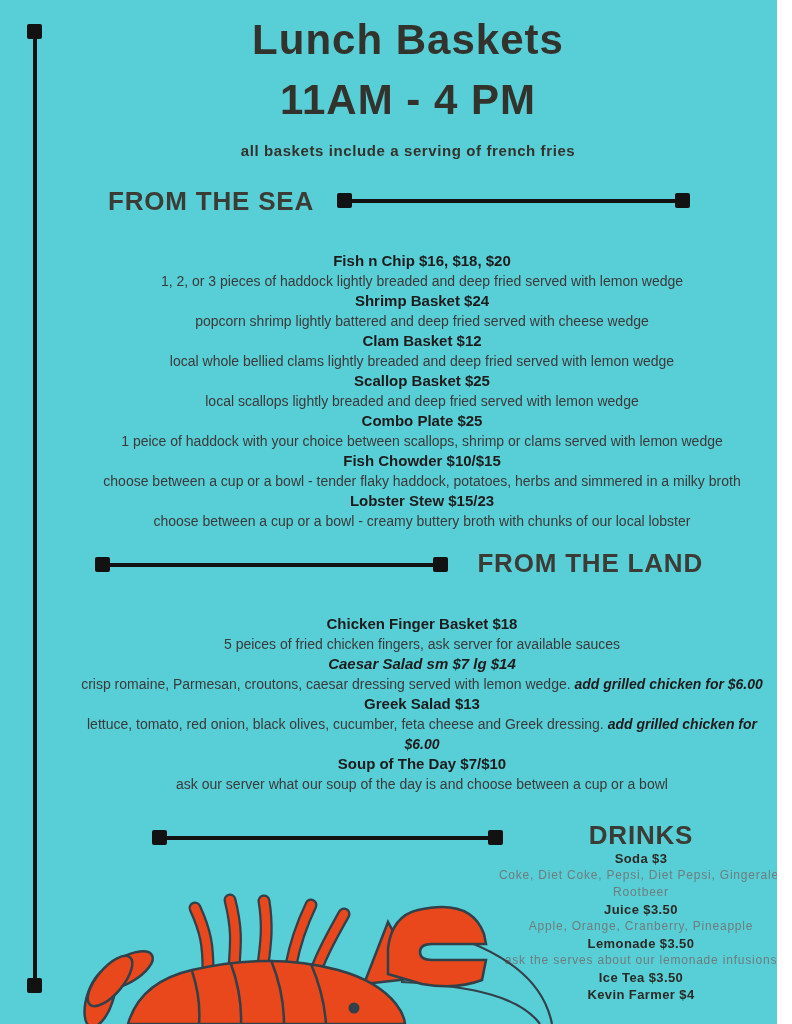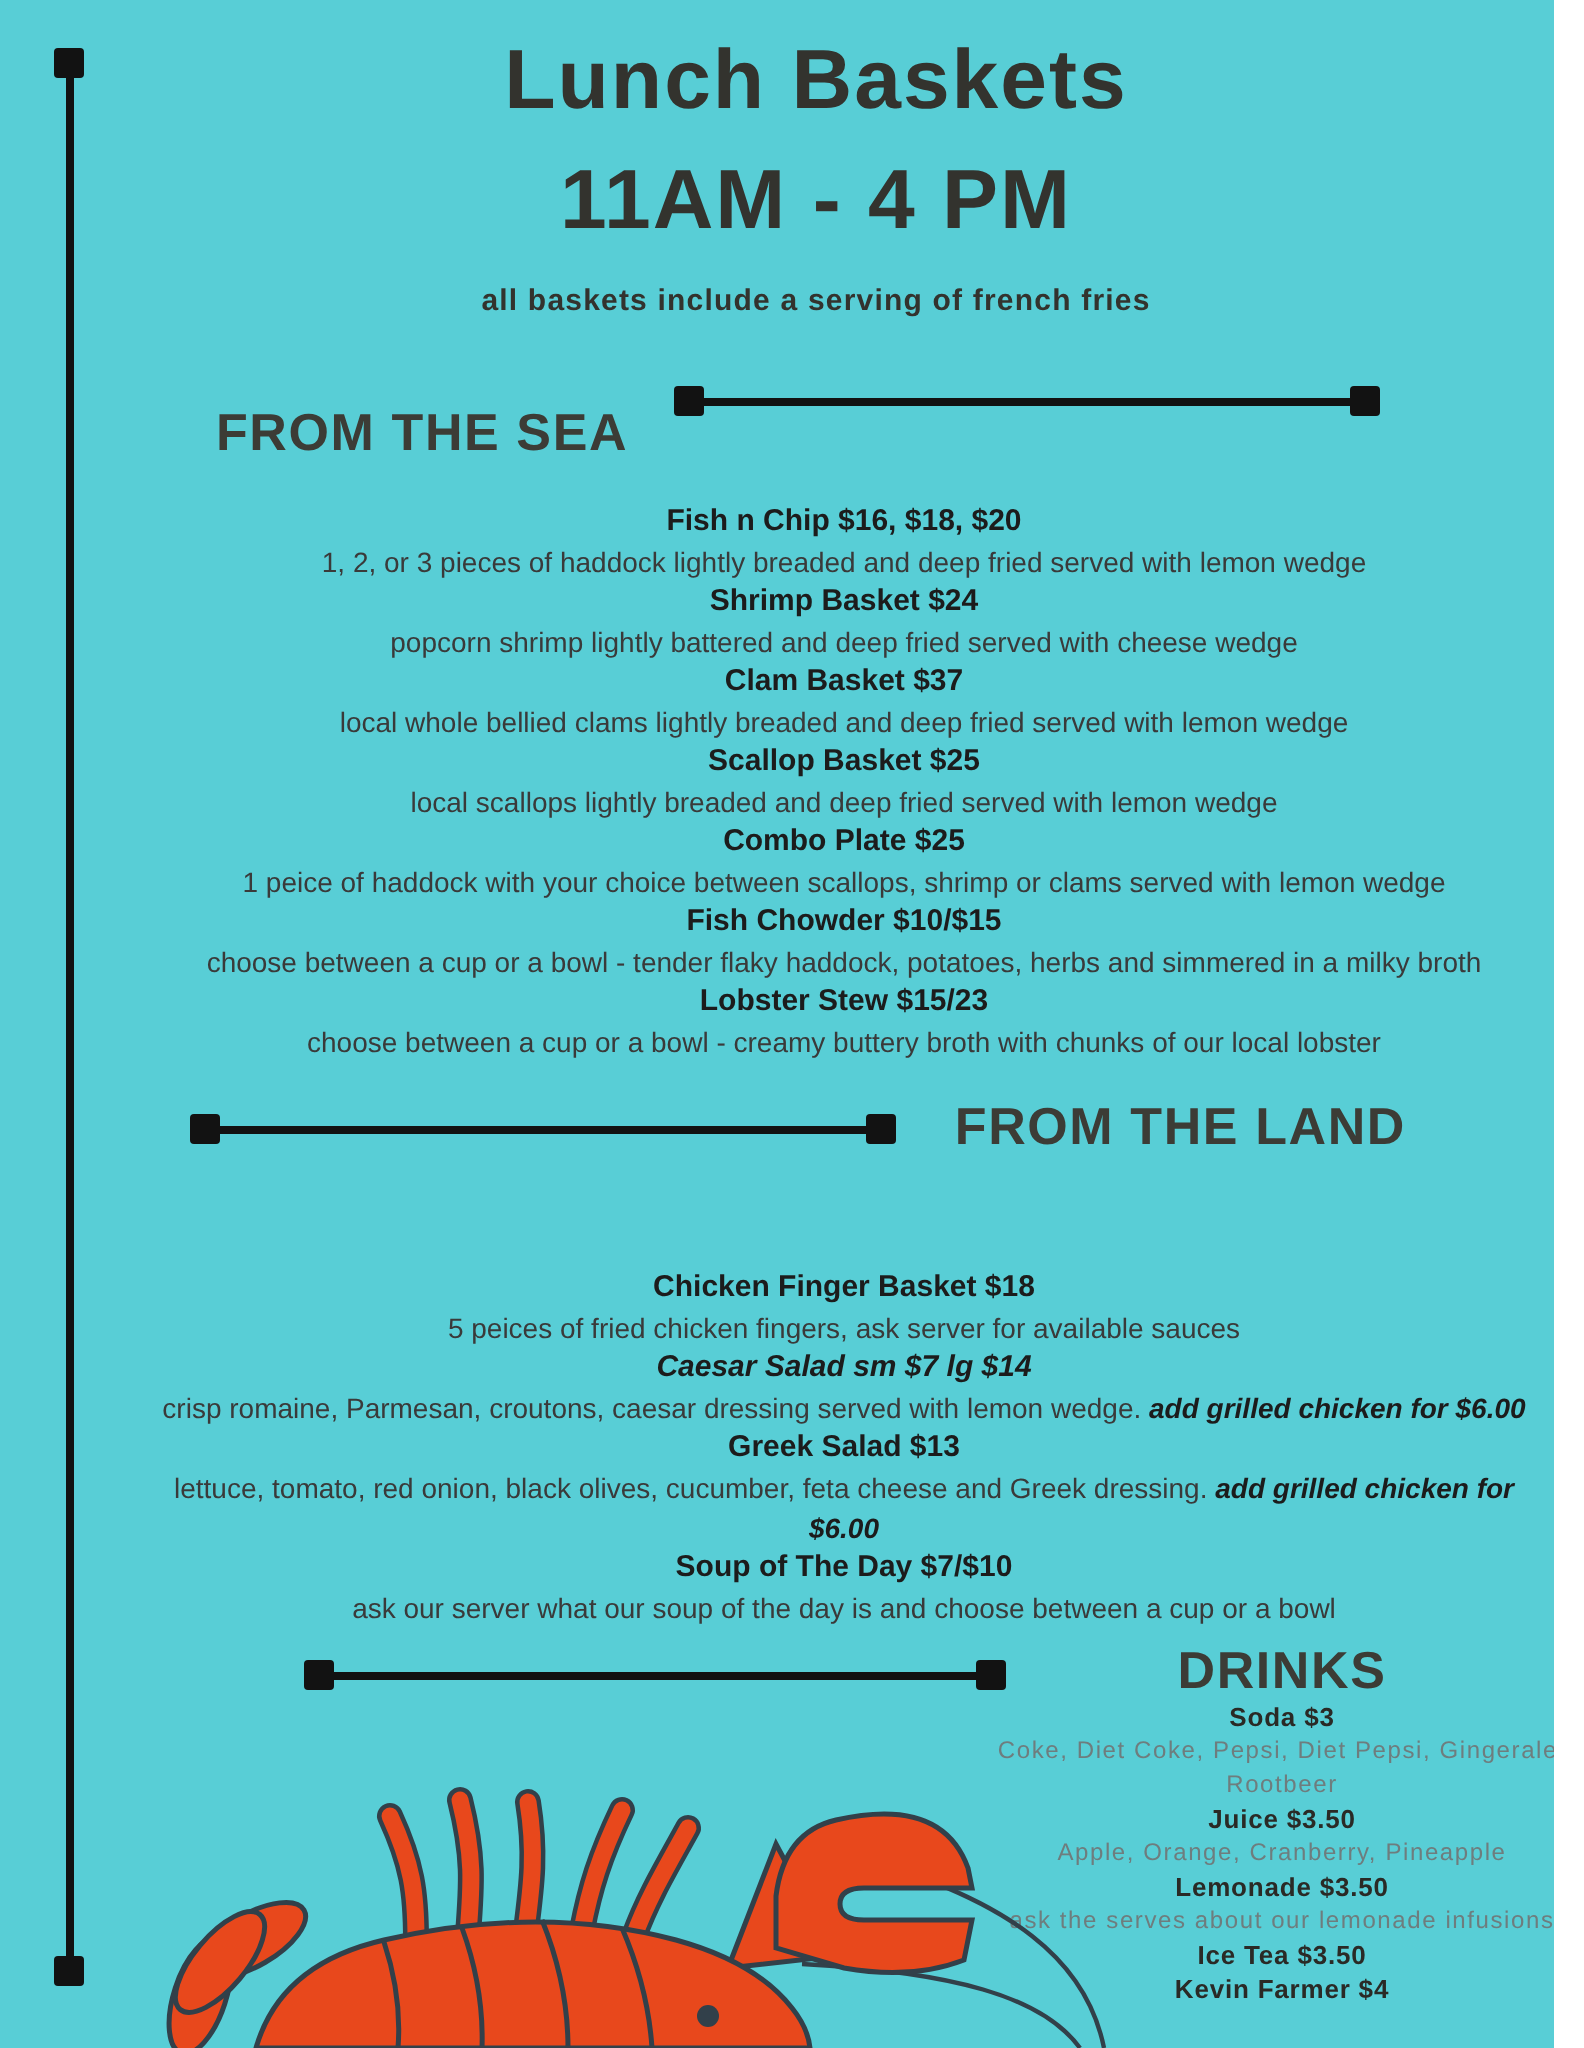--- a/index.html
+++ b/index.html
@@ -17,38 +17,38 @@
   .vr-sq.top{left:27px;top:24px;}
   .vr-sq.bottom{left:27px;top:978px;}
 
   
   .header{position:absolute;left:24px;top:10px;width:768px;text-align:center;}
   .title-line{font-size:42px;line-height:60px;font-weight:700;color:#33332e;letter-spacing:1px;}
   .subtitle{margin-top:12px;font-size:15px;font-weight:700;color:#33332e;letter-spacing:0.6px;}
 
   
   .sec-heading{position:absolute;font-size:26px;font-weight:700;color:#3c3c36;letter-spacing:0.8px;white-space:nowrap;}
-  .sea-heading{left:108px;top:201px;}
+  .sea-heading{left:108px;top:186px;}
   .land-heading{right:74px;top:548px;}
   .drinks-heading{left:481px;top:820px;width:320px;text-align:center;}
 
   
   .divider{position:absolute;height:15px;}
   .divider .cap{position:absolute;top:0;width:15px;height:15px;background:#121212;border-radius:2px;}
   .divider .cap.l{left:0;}
   .divider .cap.r{right:0;}
   .divider .ln{position:absolute;left:7px;right:7px;top:6px;height:4px;background:#121212;}
   .divider.d1{left:337px;top:193px;width:353px;}
   .divider.d2{left:95px;top:557px;width:353px;}
   .divider.d3{left:152px;top:830px;width:351px;}
 
   
   .items-col{position:absolute;left:72px;width:700px;text-align:center;margin-top:18px;}
   .sea-items{top:233px;}
-  .land-items{top:616px;}
+  .land-items{top:596px;}
   .item-name{font-size:15px;font-weight:700;line-height:20px;color:#1c1c1c;}
   .item-desc{font-size:14px;line-height:20px;color:#3a3a3a;}
   .bi{font-weight:700;font-style:italic;color:#1c1c1c;}
   .name-italic{font-style:italic;}
 
   
   .drinks-col{position:absolute;left:481px;top:850px;width:320px;text-align:center;}
   .drink-name{font-size:13px;font-weight:700;line-height:17px;color:#2a2a26;letter-spacing:0.4px;}
   .drink-desc{font-size:12px;line-height:17px;color:#6e7d7e;letter-spacing:0.8px;}
 
@@ -77,21 +77,21 @@
     <div class="cap l"></div>
     <div class="ln"></div>
     <div class="cap r"></div>
   </div>
 
   <div class="items-col sea-items">
     <div class="item-name">Fish n Chip $16, $18, $20</div>
     <div class="item-desc">1, 2, or 3 pieces of haddock lightly breaded and deep fried served with lemon wedge</div>
     <div class="item-name">Shrimp Basket $24</div>
     <div class="item-desc">popcorn shrimp lightly battered and deep fried served with cheese wedge</div>
-    <div class="item-name">Clam Basket $37</div>
+    <div class="item-name">Clam Basket $12</div>
     <div class="item-desc">local whole bellied clams lightly breaded and deep fried served with lemon wedge</div>
     <div class="item-name">Scallop Basket $25</div>
     <div class="item-desc">local scallops lightly breaded and deep fried served with lemon wedge</div>
     <div class="item-name">Combo Plate $25</div>
     <div class="item-desc">1 peice of haddock with your choice between scallops, shrimp or clams served with lemon wedge</div>
     <div class="item-name">Fish Chowder $10/$15</div>
     <div class="item-desc">choose between a cup or a bowl - tender flaky haddock, potatoes, herbs and simmered in a milky broth</div>
     <div class="item-name">Lobster Stew $15/23</div>
     <div class="item-desc">choose between a cup or a bowl - creamy buttery broth with chunks of our local lobster</div>
   </div>

